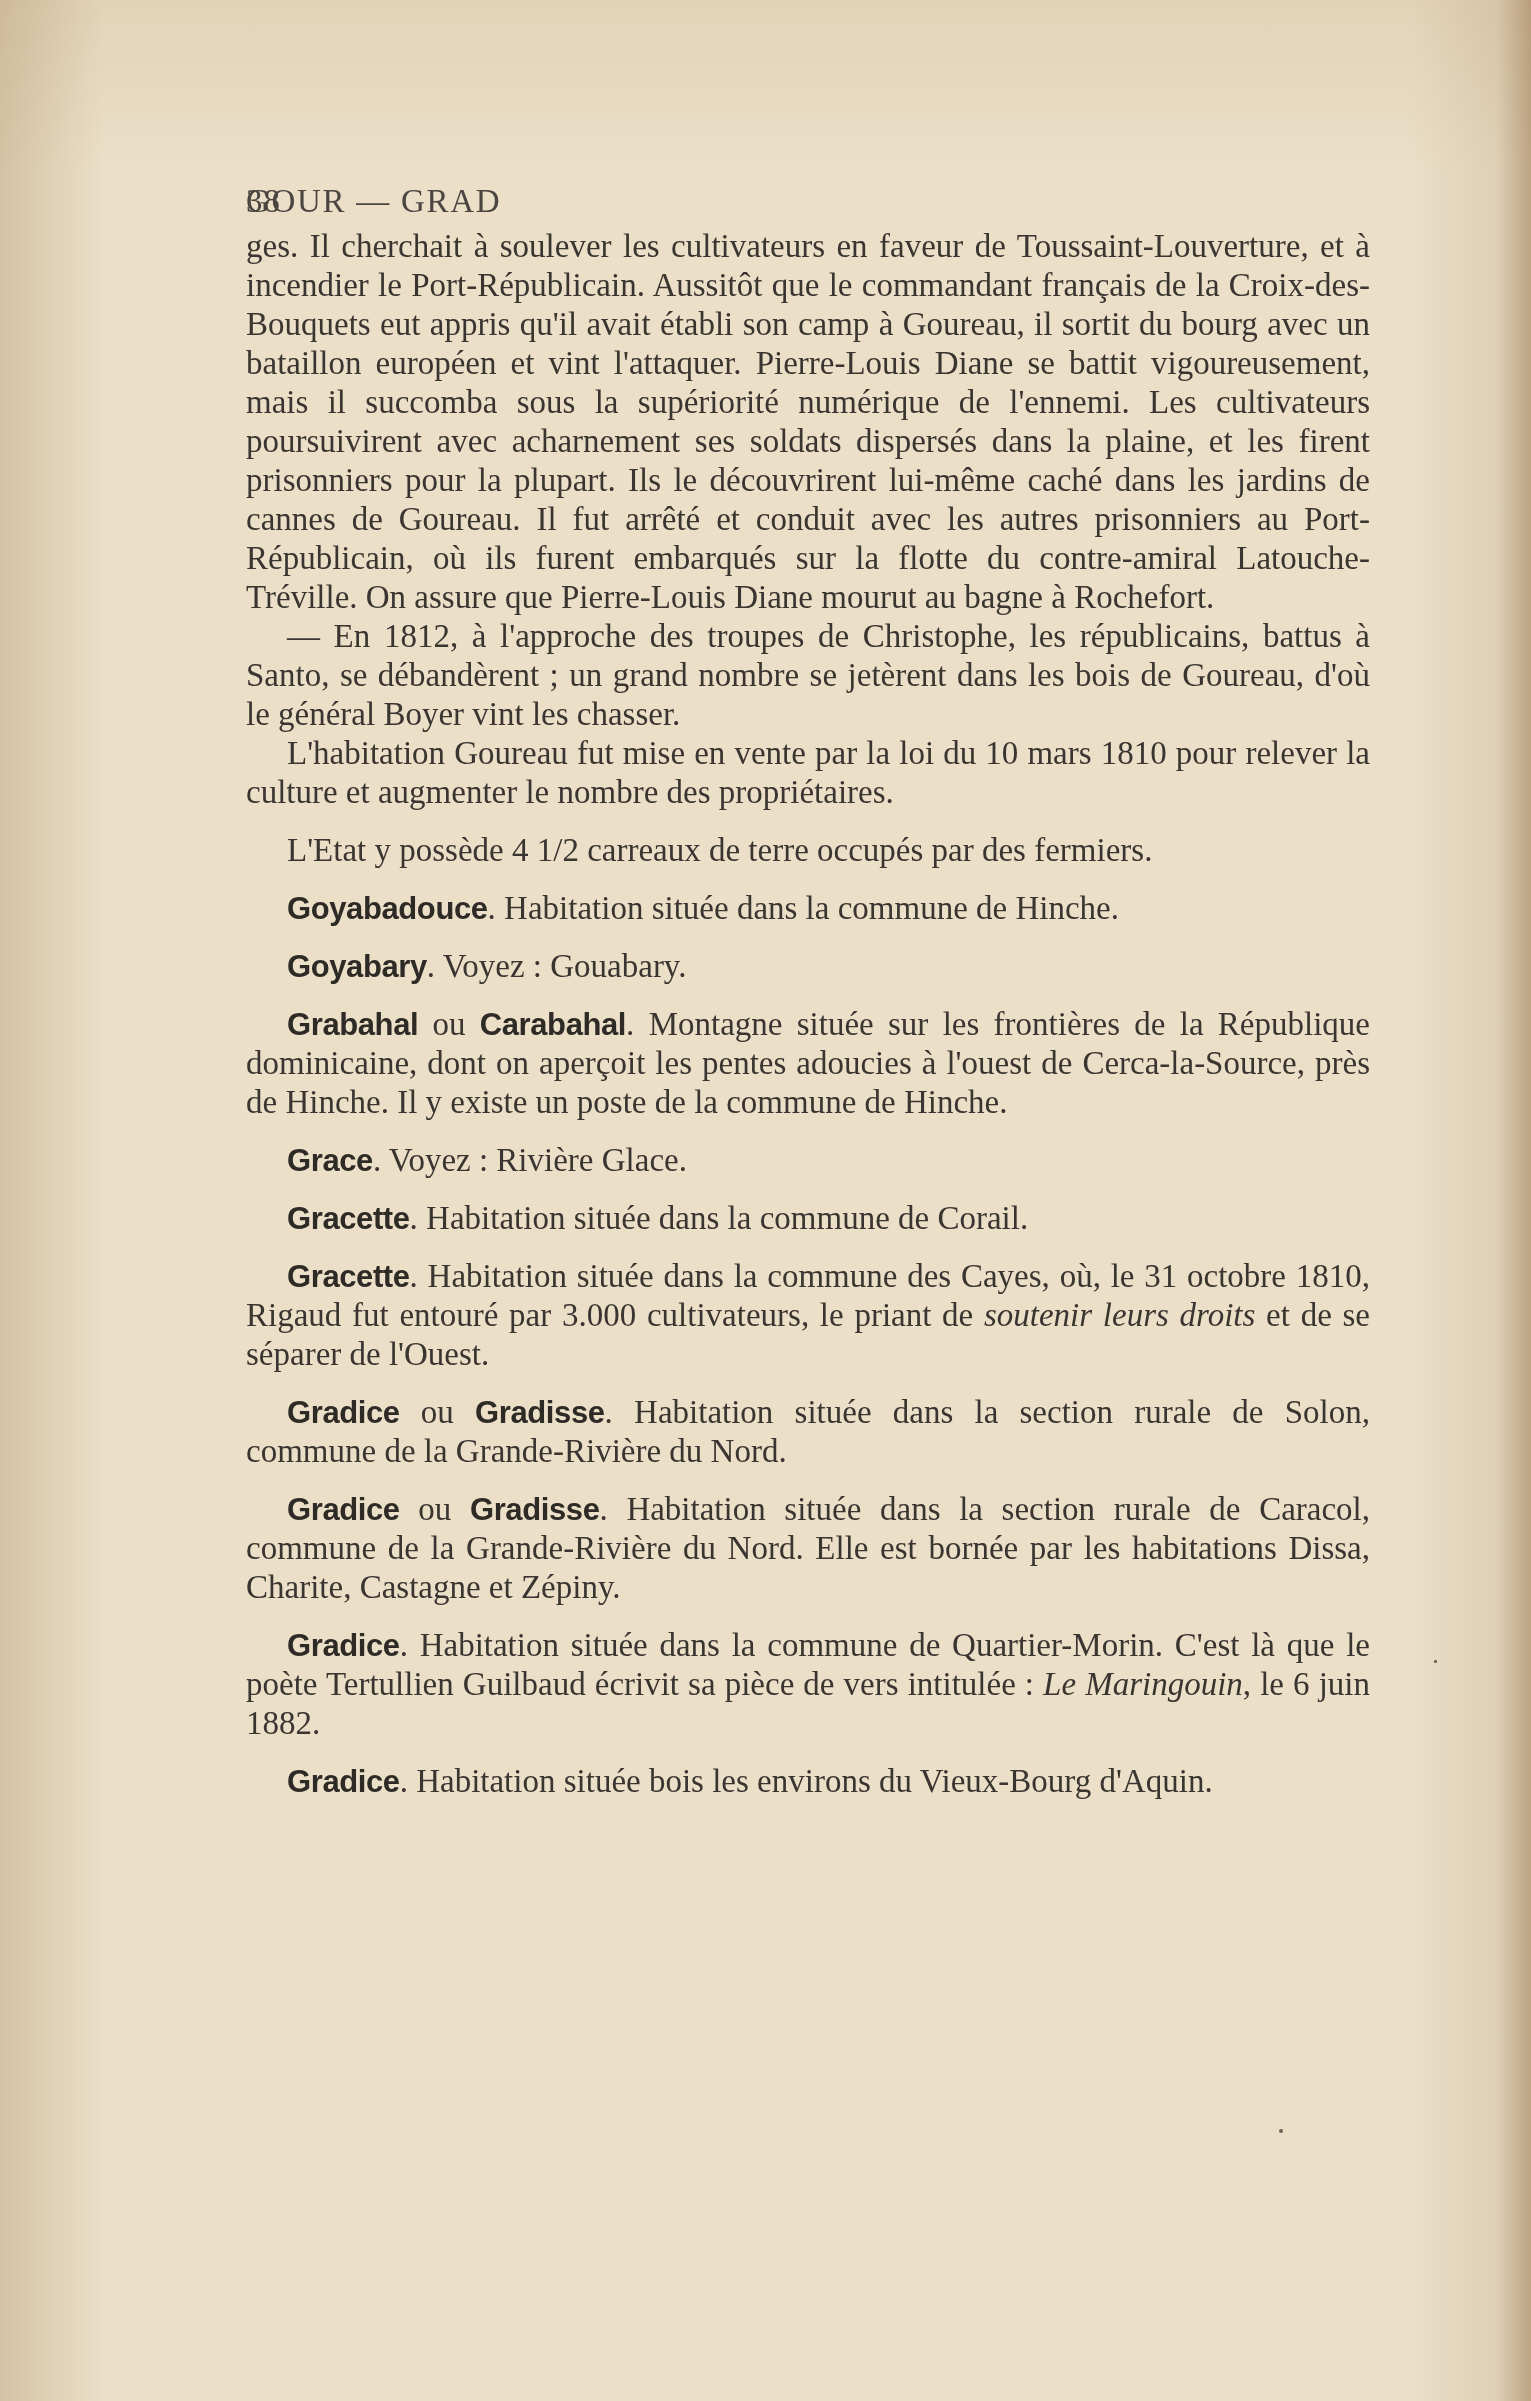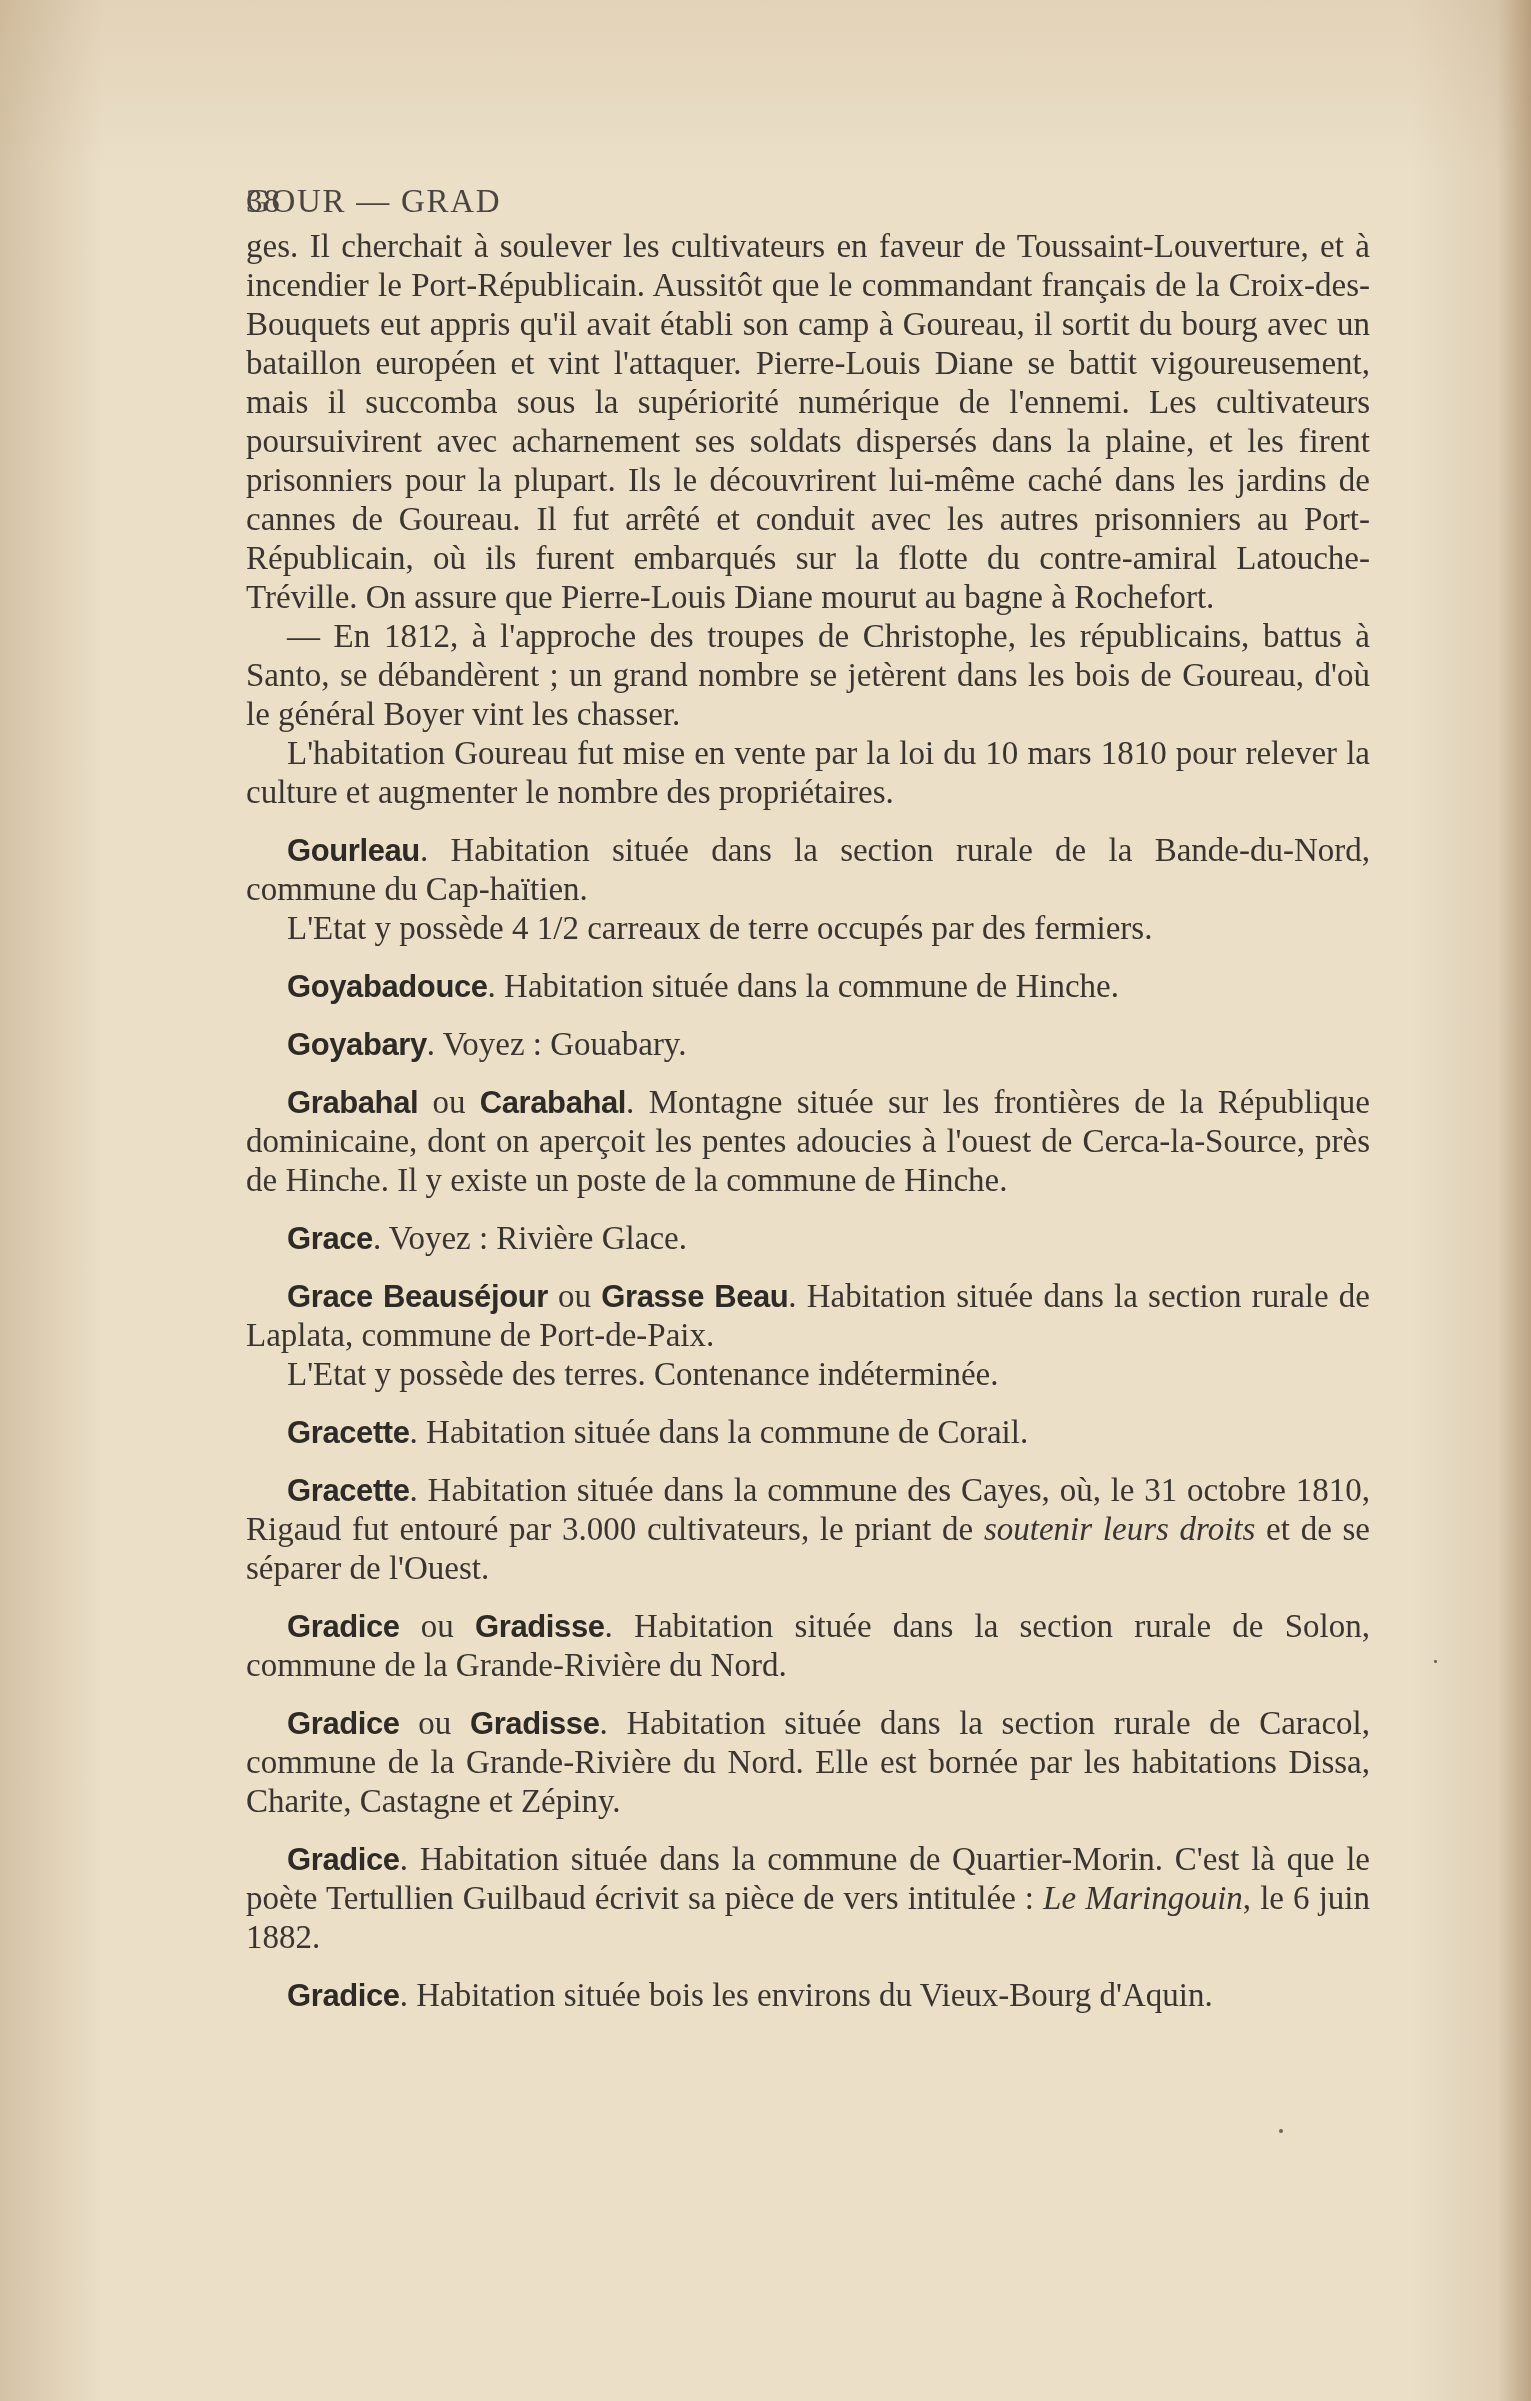--- a/index.html
+++ b/index.html
@@ -50,44 +50,39 @@
       <span class="head-title">GOUR — GRAD</span>
     </div>
 
     <div>
       <p>ges. Il cherchait à soulever les cultivateurs en faveur de Toussaint-Louverture, et à incendier le Port-Républicain. Aussitôt que le commandant français de la Croix-des-Bouquets eut appris qu'il avait établi son camp à Goureau, il sortit du bourg avec un bataillon européen et vint l'attaquer. Pierre-Louis Diane se battit vigoureusement, mais il succomba sous la supériorité numérique de l'ennemi. Les cultivateurs poursuivirent avec acharnement ses soldats dispersés dans la plaine, et les firent prisonniers pour la plupart. Ils le découvrirent lui-même caché dans les jardins de cannes de Goureau. Il fut arrêté et conduit avec les autres prisonniers au Port-Républicain, où ils furent embarqués sur la flotte du contre-amiral Latouche-Tréville. On assure que Pierre-Louis Diane mourut au bagne à Rochefort.</p>
       <p class="indent">— En 1812, à l'approche des troupes de Christophe, les républicains, battus à Santo, se débandèrent ; un grand nombre se jetèrent dans les bois de Goureau, d'où le général Boyer vint les chasser.</p>
       <p class="indent">L'habitation Goureau fut mise en vente par la loi du 10 mars 1810 pour relever la culture et augmenter le nombre des propriétaires.</p>
     </div>
 
     <div class="entry">
-      <p class="first"><span class="hw">Gourleau</span><span>. Habitation située dans la section rurale de la Bande-du-Nord, commune du Cap-haïtien.</span></p>
       <p class="indent">L'Etat y possède 4 1/2 carreaux de terre occupés par des fermiers.</p>
     </div>
 
     <div class="entry">
       <p class="first"><span class="hw">Goyabadouce</span><span>. Habitation située dans la commune de Hinche.</span></p>
     </div>
 
     <div class="entry">
       <p class="first"><span class="hw">Goyabary</span><span>. Voyez : Gouabary.</span></p>
     </div>
 
     <div class="entry">
       <p class="first"><span class="hw">Grabahal</span><span class="conj"> ou </span><span class="hw">Carabahal</span><span>. Montagne située sur les frontières de la République dominicaine, dont on aperçoit les pentes adoucies à l'ouest de Cerca-la-Source, près de Hinche. Il y existe un poste de la commune de Hinche.</span></p>
     </div>
 
     <div class="entry">
       <p class="first"><span class="hw">Grace</span><span>. Voyez : Rivière Glace.</span></p>
     </div>
 
-    <div class="entry">
-      <p class="first"><span class="hw">Grace Beauséjour</span><span class="conj"> ou </span><span class="hw">Grasse Beau</span><span>. Habitation située dans la section rurale de Laplata, commune de Port-de-Paix.</span></p>
-      <p class="indent">L'Etat y possède des terres. Contenance indéterminée.</p>
-    </div>
 
     <div class="entry">
       <p class="first"><span class="hw">Gracette</span><span>. Habitation située dans la commune de Corail.</span></p>
     </div>
 
     <div class="entry">
       <p class="first"><span class="hw">Gracette</span><span>. Habitation située dans la commune des Cayes, où, le 31 octobre 1810, Rigaud fut entouré par 3.000 cultivateurs, le priant de </span><em>soutenir leurs droits</em><span> et de se séparer de l'Ouest.</span></p>
     </div>
 
     <div class="entry">

